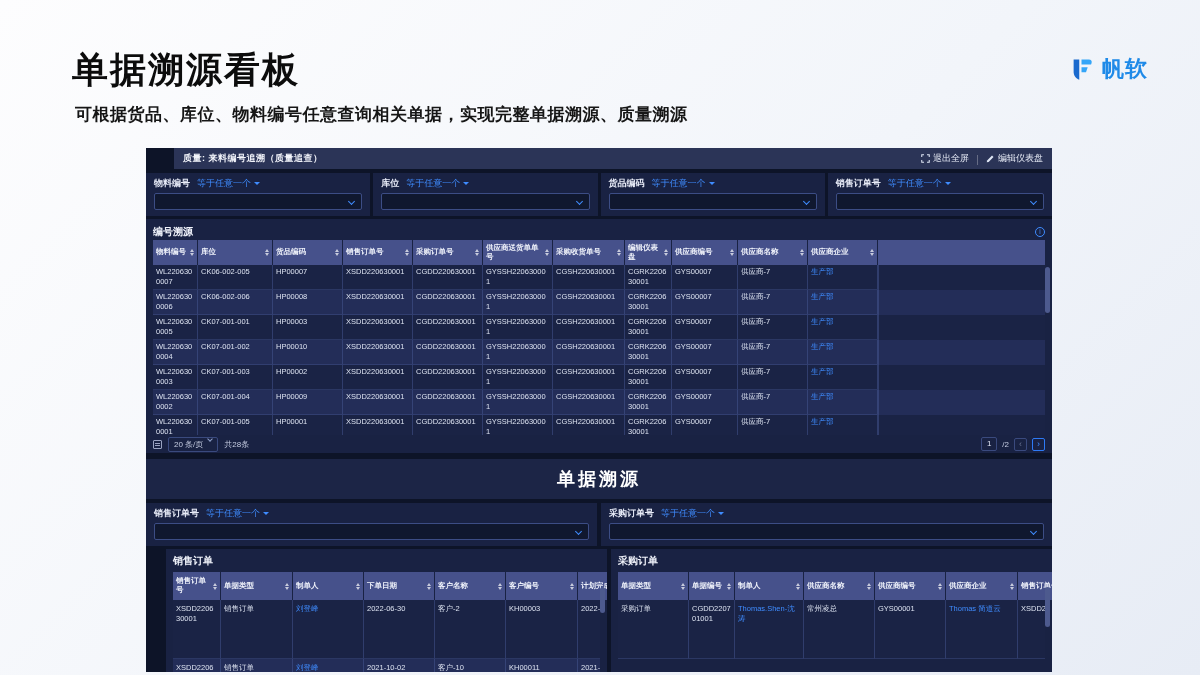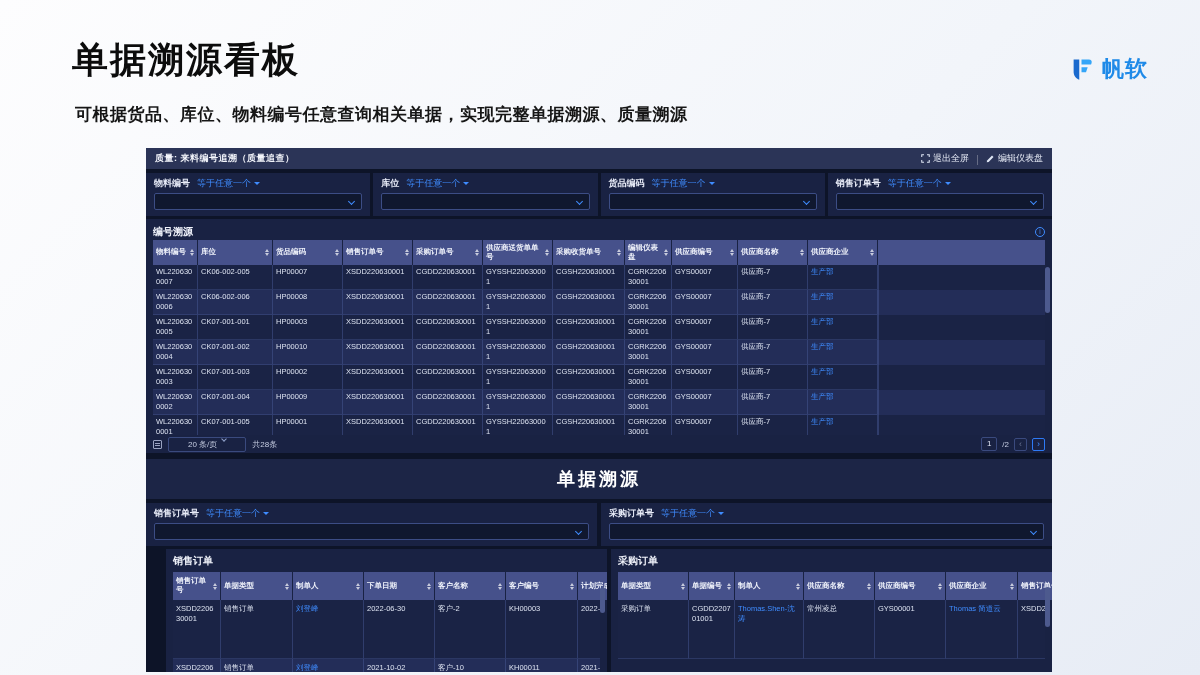--- a/index.html
+++ b/index.html
@@ -3,30 +3,30 @@
 <meta charset="utf-8">
 <style>
   * { margin:0; padding:0; box-sizing:border-box; }
   html,body { width:1200px; height:675px; overflow:hidden; }
   body {
     font-family:"Liberation Sans","DejaVu Sans",sans-serif;
     background:linear-gradient(135deg,#fdfdfe 0%,#f2f5fa 55%,#e7ecf5 100%);
     position:relative; color:#111;
   }
   
-  .page-title { position:absolute; left:72px; top:36px; font-size:36px; font-weight:800; letter-spacing:2px; color:#0c0c0c; }
+  .page-title { position:absolute; left:72px; top:46px; font-size:36px; font-weight:800; letter-spacing:2px; color:#0c0c0c; }
   .page-subtitle { position:absolute; left:75px; top:103px; font-size:17px; font-weight:600; letter-spacing:.5px; color:#161616; }
   .brand { position:absolute; right:52px; top:54px; display:flex; align-items:center; gap:7px; }
   .brand-name { font-size:22px; font-weight:700; color:#1f8ae8; letter-spacing:1px; }
   
   .dash {
     position:absolute; left:146px; top:148px; width:906px; height:524px;
     background:#0d1428; color:#dde3f2; overflow:hidden; font-size:8px;
   }
-  .dash-header { height:21px; background:#2b3457; display:flex; align-items:center; padding:0 9px; }
+  .dash-header { height:21px; background:#2b3457; display:flex; align-items:center; padding:0 9px;margin-left:28px; }
   .dash-title { font-size:9px; font-weight:700; color:#f3f5fb; letter-spacing:.5px; }
   .dash-actions { margin-left:auto; display:flex; align-items:flex-end; gap:8px; }
   .act { display:flex; align-items:center; gap:3px; font-size:9px; color:#e9edf8; cursor:pointer; }
   .sep { width:1px; height:10px; background:rgba(255,255,255,.28); }
   
   .filter-row { display:flex; gap:3px; height:43px; margin-top:4px; }
   .filter-row.two { gap:4px; margin-top:4px; }
   .filter-panel { flex:1; background:#192243; padding:5px 8px 4px; min-width:0; }
   .filter-label-row { display:flex; align-items:center; gap:7px; height:11px; }
   .f-label { font-size:9px; font-weight:700; color:#e8ecf8; }
@@ -67,21 +67,21 @@
   .t1 .th:nth-of-type(7), .t1 .td:nth-of-type(7){width:72px}
   .t1 .th:nth-of-type(8), .t1 .td:nth-of-type(8){width:47px}
   .t1 .th:nth-of-type(9), .t1 .td:nth-of-type(9){width:66px}
   .t1 .th:nth-of-type(10),.t1 .td:nth-of-type(10){width:70px}
   .t1 .th:nth-of-type(11),.t1 .td:nth-of-type(11){width:70px}
   
   .pager { height:18px; display:flex; align-items:center; gap:6px; font-size:8px; color:#c6cde2; }
   .pg-icon { width:9px; height:9px; border:1px solid #9aa3c1; border-radius:1px;
     background-image:linear-gradient(#9aa3c1,#9aa3c1),linear-gradient(#9aa3c1,#9aa3c1);
     background-size:5px 1px; background-position:1px 2px,1px 4px; background-repeat:no-repeat; cursor:pointer; }
-  .pg-size { display:flex; gap:5px; border:1px solid #3a4a7e; border-radius:2px; padding:1px 19px; cursor:pointer; }
+  .pg-size { display:flex; gap:5px; border:1px solid #3a4a7e; border-radius:2px; padding:1px 5px; cursor:pointer; }
   .pg-size .chev2 { width:4px; height:4px; border-right:1px solid #8fa0c8; border-bottom:1px solid #8fa0c8; transform:rotate(45deg); margin-top:-2px; }
   .pg-right { margin-left:auto; display:flex; align-items:center; gap:5px; }
   .pg-page { border:1px solid #3a4a7e; border-radius:2px; padding:0 5px; line-height:12px; color:#e2e7f4; }
   .pg-nav { width:13px; height:13px; border:1px solid #3a4a7e; border-radius:2px; display:flex; align-items:center; justify-content:center; color:#6b7494; font-size:9px; cursor:pointer; }
   .pg-nav.next { border-color:#2e7af5; color:#3f8cff; }
   
   .section-banner { margin-top:6px; height:40px; background:#1c2546; display:flex; align-items:center; justify-content:center; }
   .section-banner span { font-size:18px; font-weight:700; letter-spacing:3px; color:#ffffff; }
   
   .bottom-row { display:flex; gap:4px; margin-top:3px; height:146px;padding-left:20px; }

